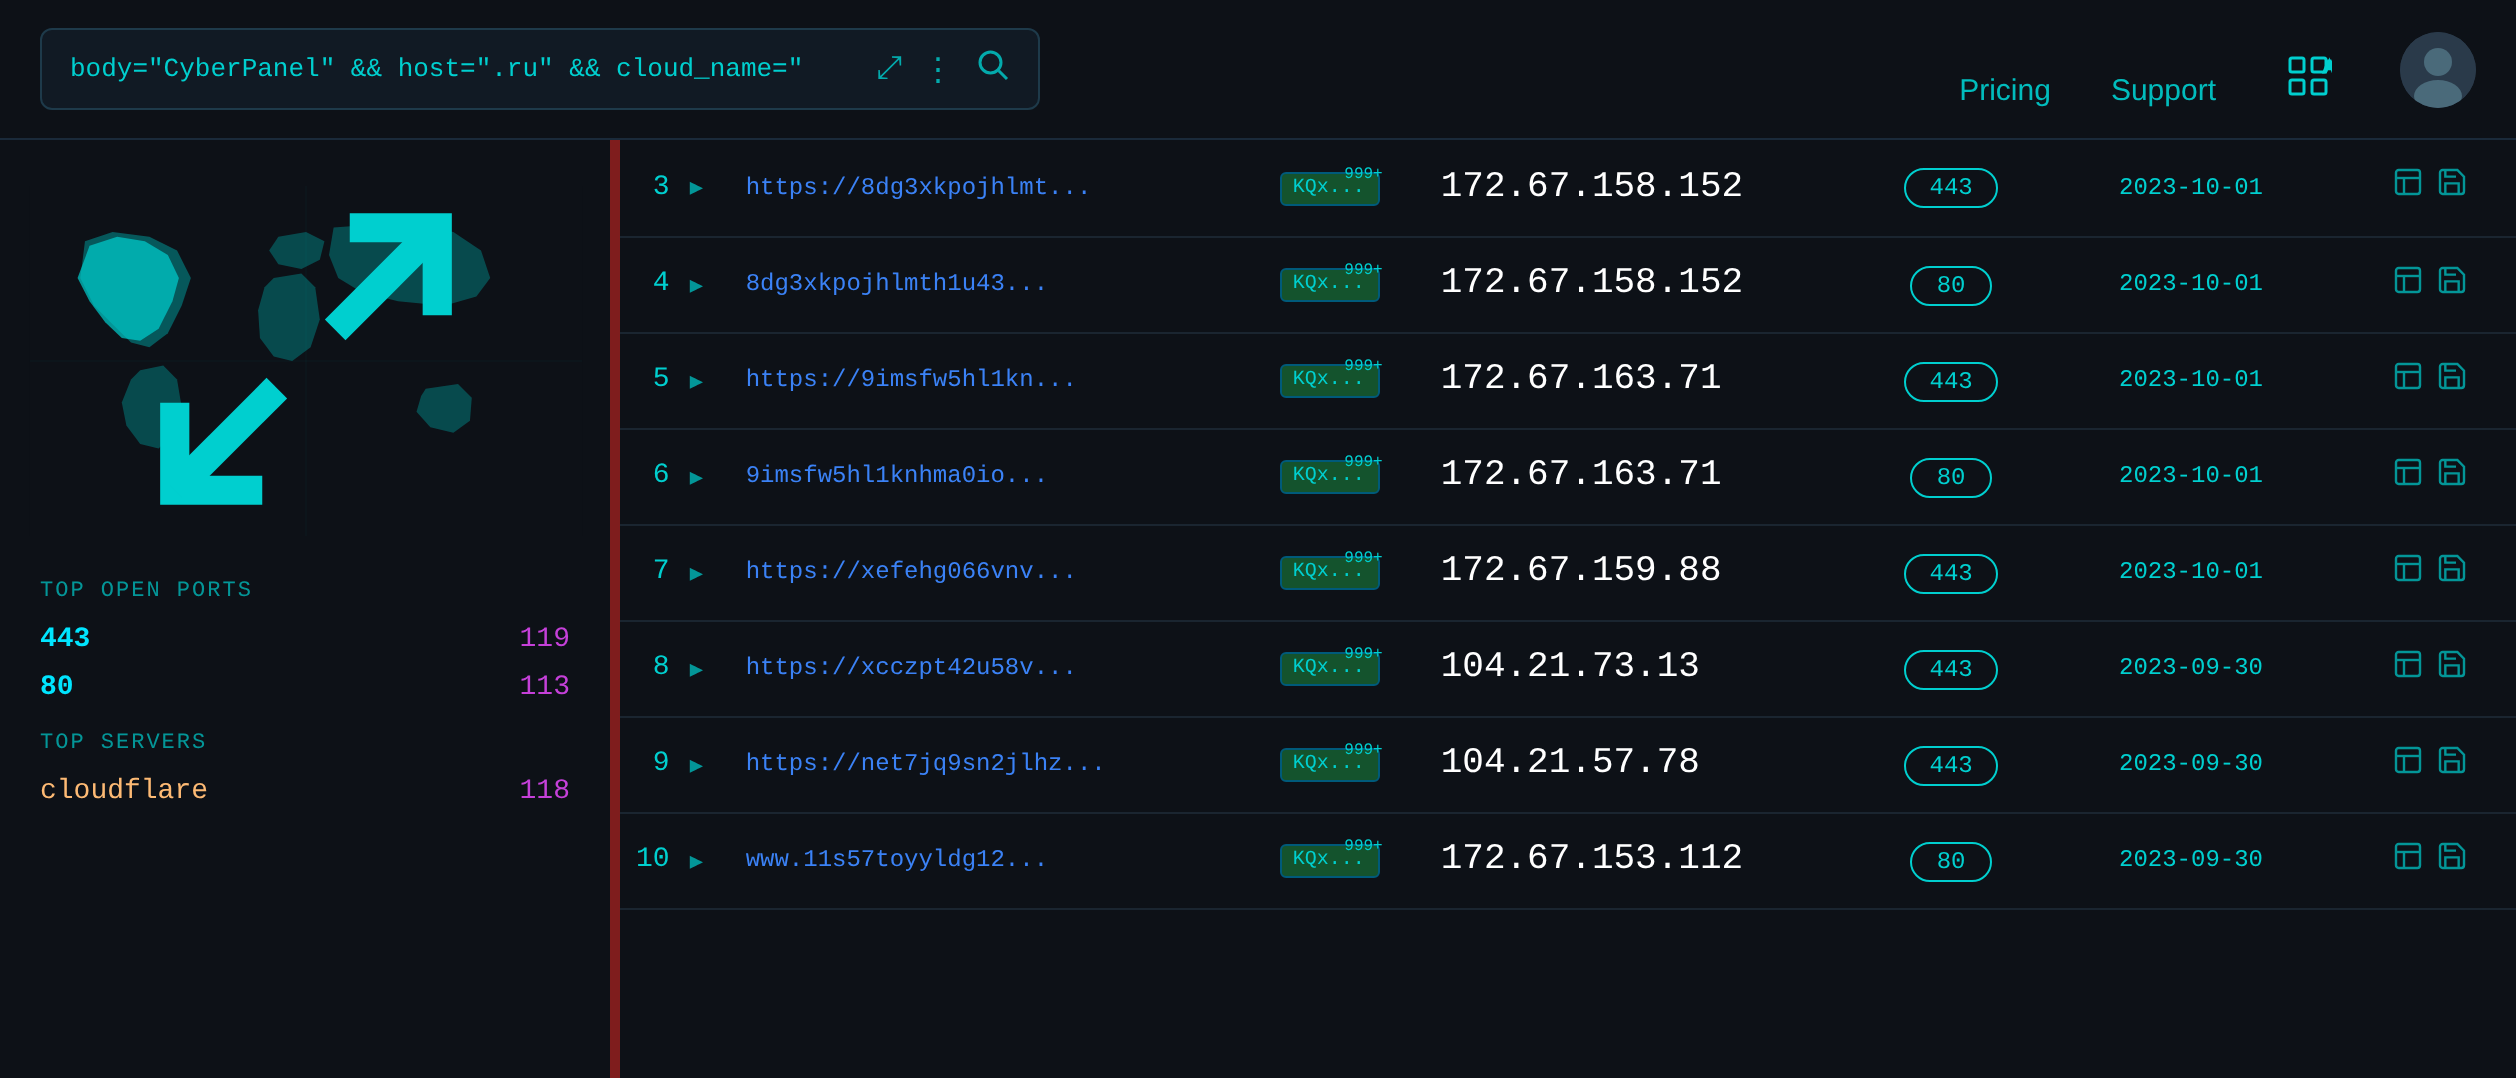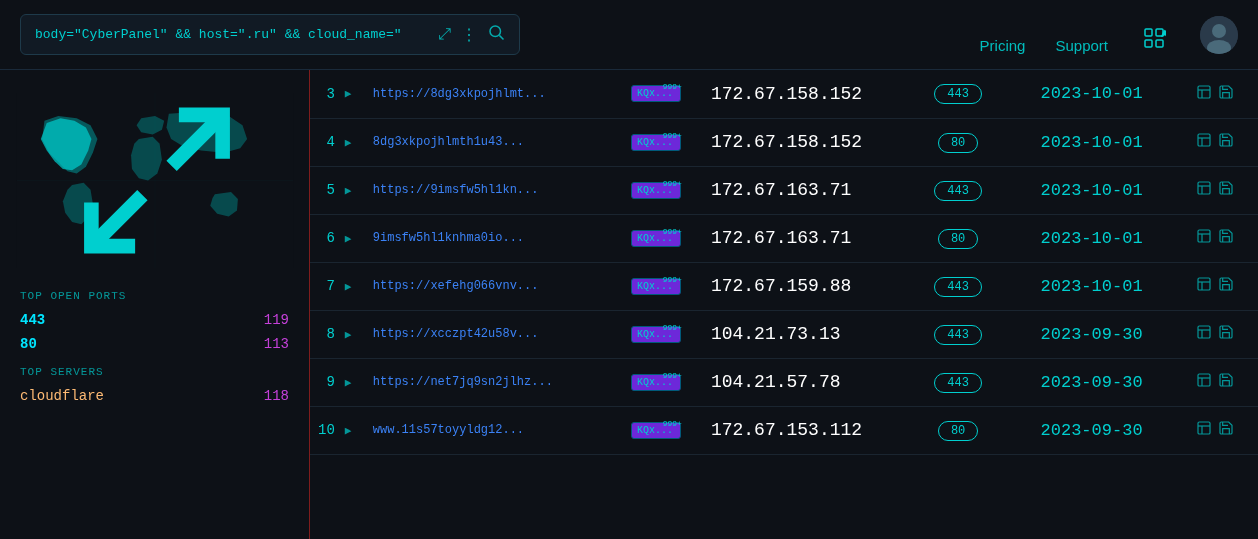--- a/index.html
+++ b/index.html
@@ -86,21 +86,21 @@
     
     .main {
       display: flex;
       height: calc(539px - 70px);
     }
 
     
     .left-panel {
       width: 310px;
       background: #0d1117;
-      border-right: 1px solid #7f1d1d;
+      border-right: 5px solid #7f1d1d;
       padding: 10px 0 0 0;
       display: flex;
       flex-direction: column;
       flex-shrink: 0;
     }
     .map-container {
       width: 100%;
       height: 200px;
       position: relative;
       display: flex;
@@ -184,21 +184,21 @@
       max-width: 200px;
       overflow: hidden;
       text-overflow: ellipsis;
       color: #3b82f6;
       font-size: 12px;
     }
     .td-tag {
       width: 80px;
     }
     .tag-badge {
-      background: #6d28d9;
+      background: #14532d;
       color: #00cfcf;
       border: 1px solid #005a7a;
       border-radius: 3px;
       font-size: 10px;
       padding: 2px 5px;
       display: inline-flex;
       align-items: center;
       gap: 2px;
       position: relative;
     }
@@ -221,21 +221,21 @@
     .port-badge {
       border: 1px solid #00cfcf;
       border-radius: 20px;
       padding: 2px 12px;
       font-size: 12px;
       color: #00cfcf;
     }
     .td-spacer { min-width: 30px; }
     .td-date {
       color: #00cfcf;
-      font-size: 17px;
+      font-size: 12px;
       min-width: 100px;
     }
     .td-actions {
       width: 70px;
     }
     .action-icons {
       display: flex;
       gap: 6px;
       align-items: center;
     }

